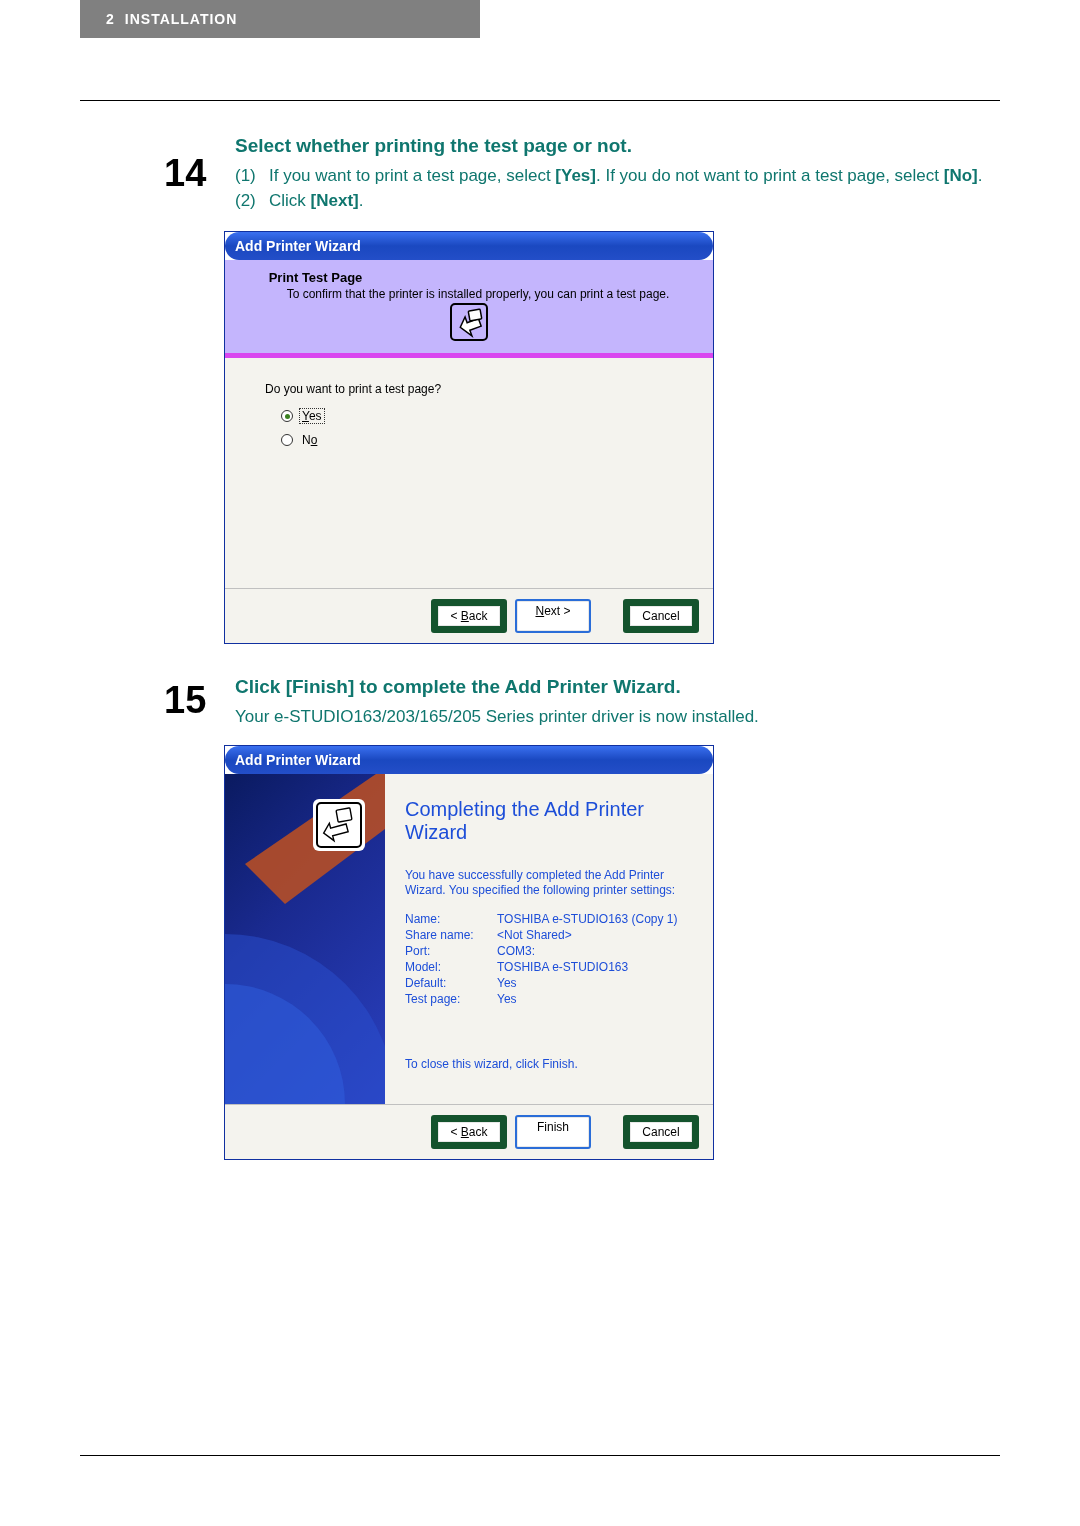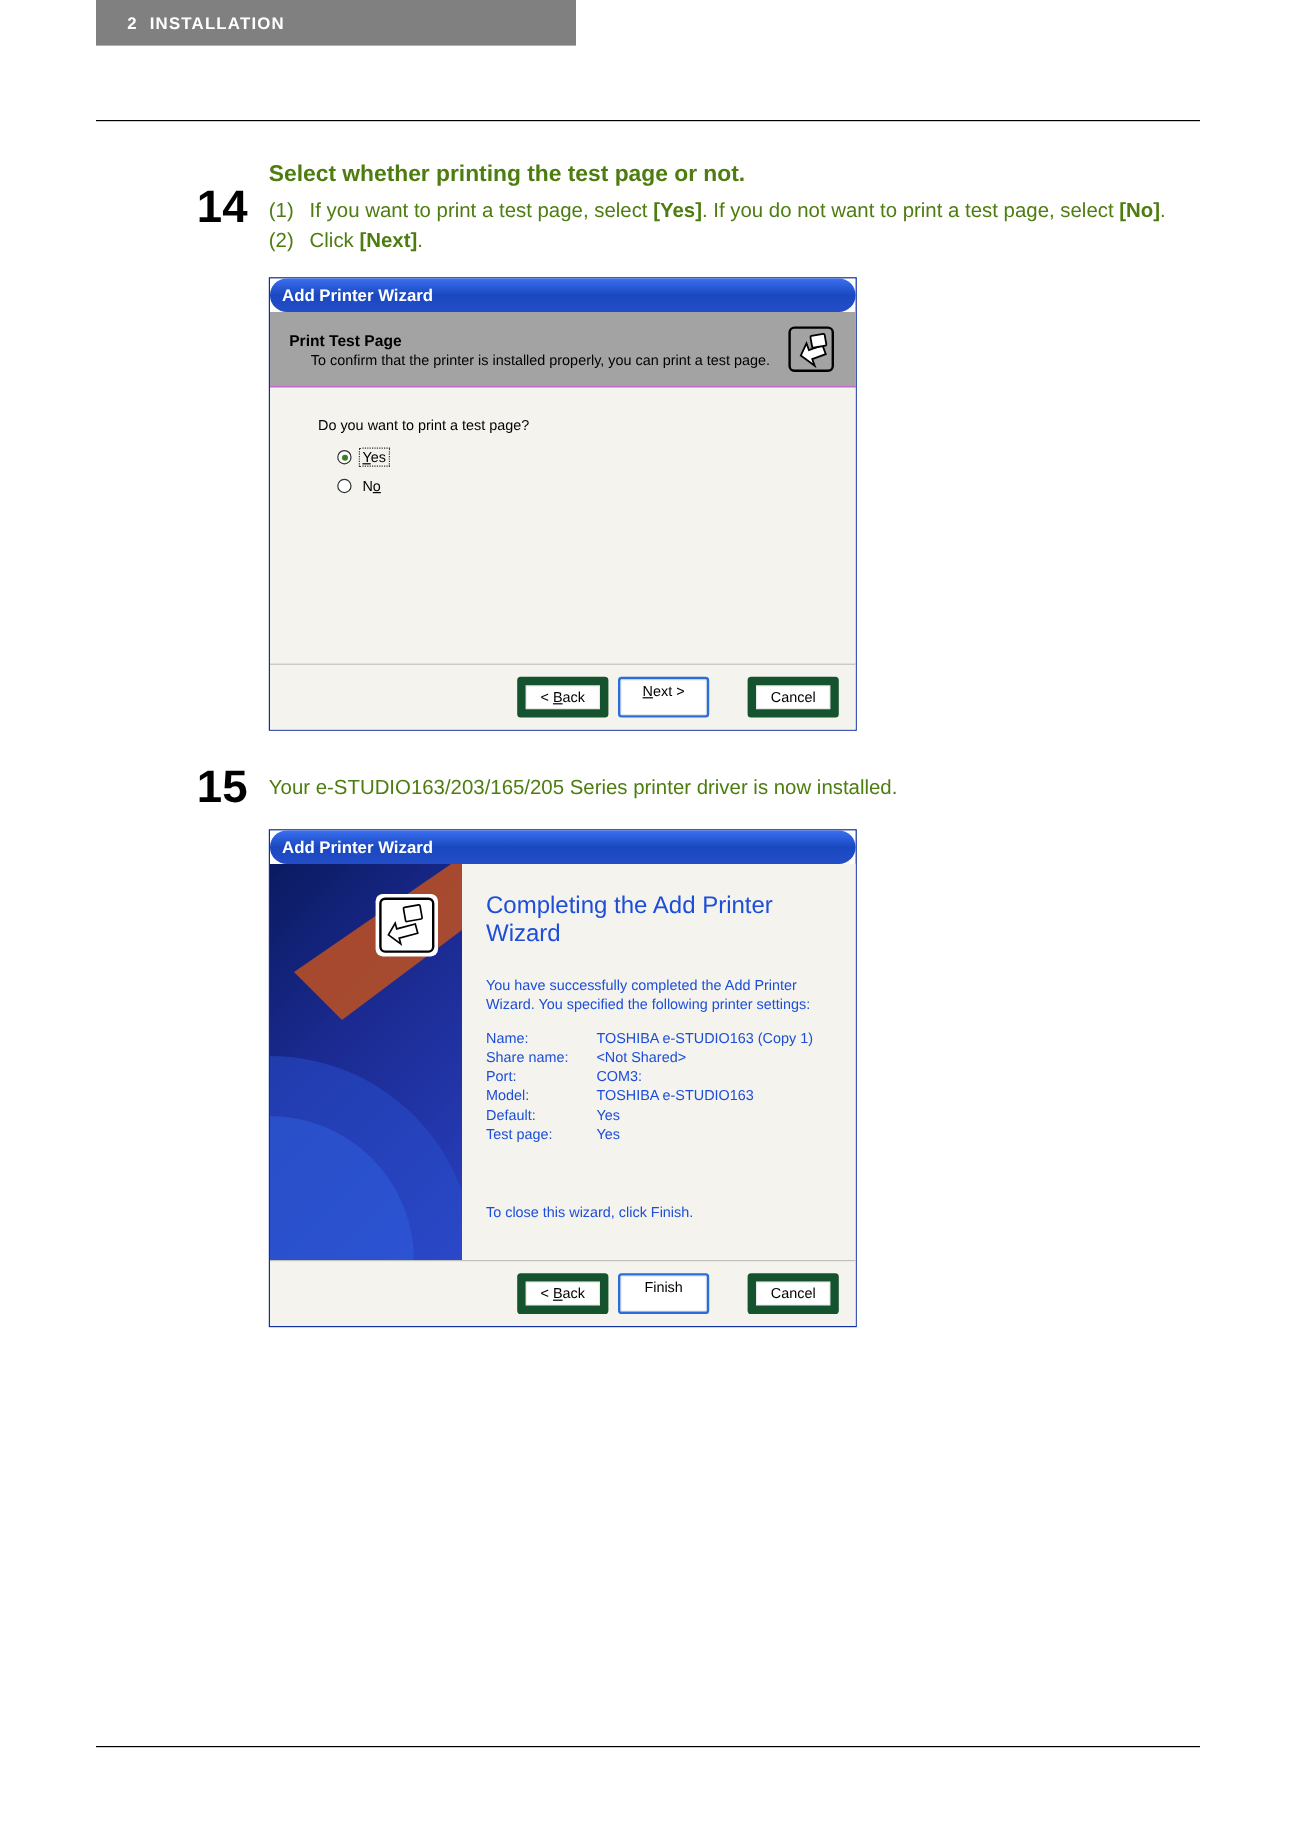--- a/index.html
+++ b/index.html
@@ -54,21 +54,22 @@
     font-size: 38px;
     font-weight: bold;
     width: 60px;
     line-height: 1;
     flex-shrink: 0;
   }
   .step-body {
     padding-top: 2px;
     font-size: 17px;
     line-height: 1.4;
-    color: #4d7c0f;
+    color: #0f766e;
+    margin-left: 11px;
   }
   .step-title {
     font-weight: bold;
     font-size: 19px;
     margin-bottom: 4px;
   }
   .step-sub {
     display: flex;
     margin-bottom: 2px;
   }
@@ -89,26 +90,27 @@
     color: #ffffff;
     font-weight: bold;
     font-size: 14px;
     padding: 6px 10px;
     height: 28px;
     display: flex;
     align-items: center;
     border-radius: 14px;
   }
   .wizard-header {
-    background: #a3a3a3;
+    background: #c4b5fd;
     padding: 10px 16px;
-    border-bottom: 1px solid #d946ef;
+    border-bottom: 5px solid #d946ef;
     display: flex;
     align-items: center;
     justify-content: space-between;
+    flex-direction: column;
   }
   .wizard-header-text .wh-title {
     font-weight: bold;
     font-size: 13px;
   }
   .wizard-header-text .wh-sub {
     font-size: 12px;
     margin-left: 18px;
     margin-top: 2px;
     color: #000;
@@ -276,20 +278,21 @@
         <div class="wbtn"><span>&lt; </span><span class="underline-letter">B</span><span>ack</span></div>
         <div class="wbtn default"><span class="underline-letter">N</span><span>ext &gt;</span></div>
         <div class="gap"></div>
         <div class="wbtn">Cancel</div>
       </div>
     </div>
 
     <div class="step">
       <div class="step-num">15</div>
       <div class="step-body">
+        <div class="step-title">Click [Finish] to complete the Add Printer Wizard.</div>
         <div>Your e-STUDIO163/203/165/205 Series printer driver is now installed.</div>
       </div>
     </div>
 
     <div class="wizard">
       <div class="wizard-titlebar">Add Printer Wizard</div>
       <div class="wizard-complete-body">
         <div class="sidebar-art">
           <svg viewBox="0 0 160 330" preserveAspectRatio="none">
             <circle cx="0" cy="330" r="170" fill="#2a50d0" opacity="0.5"></circle>

